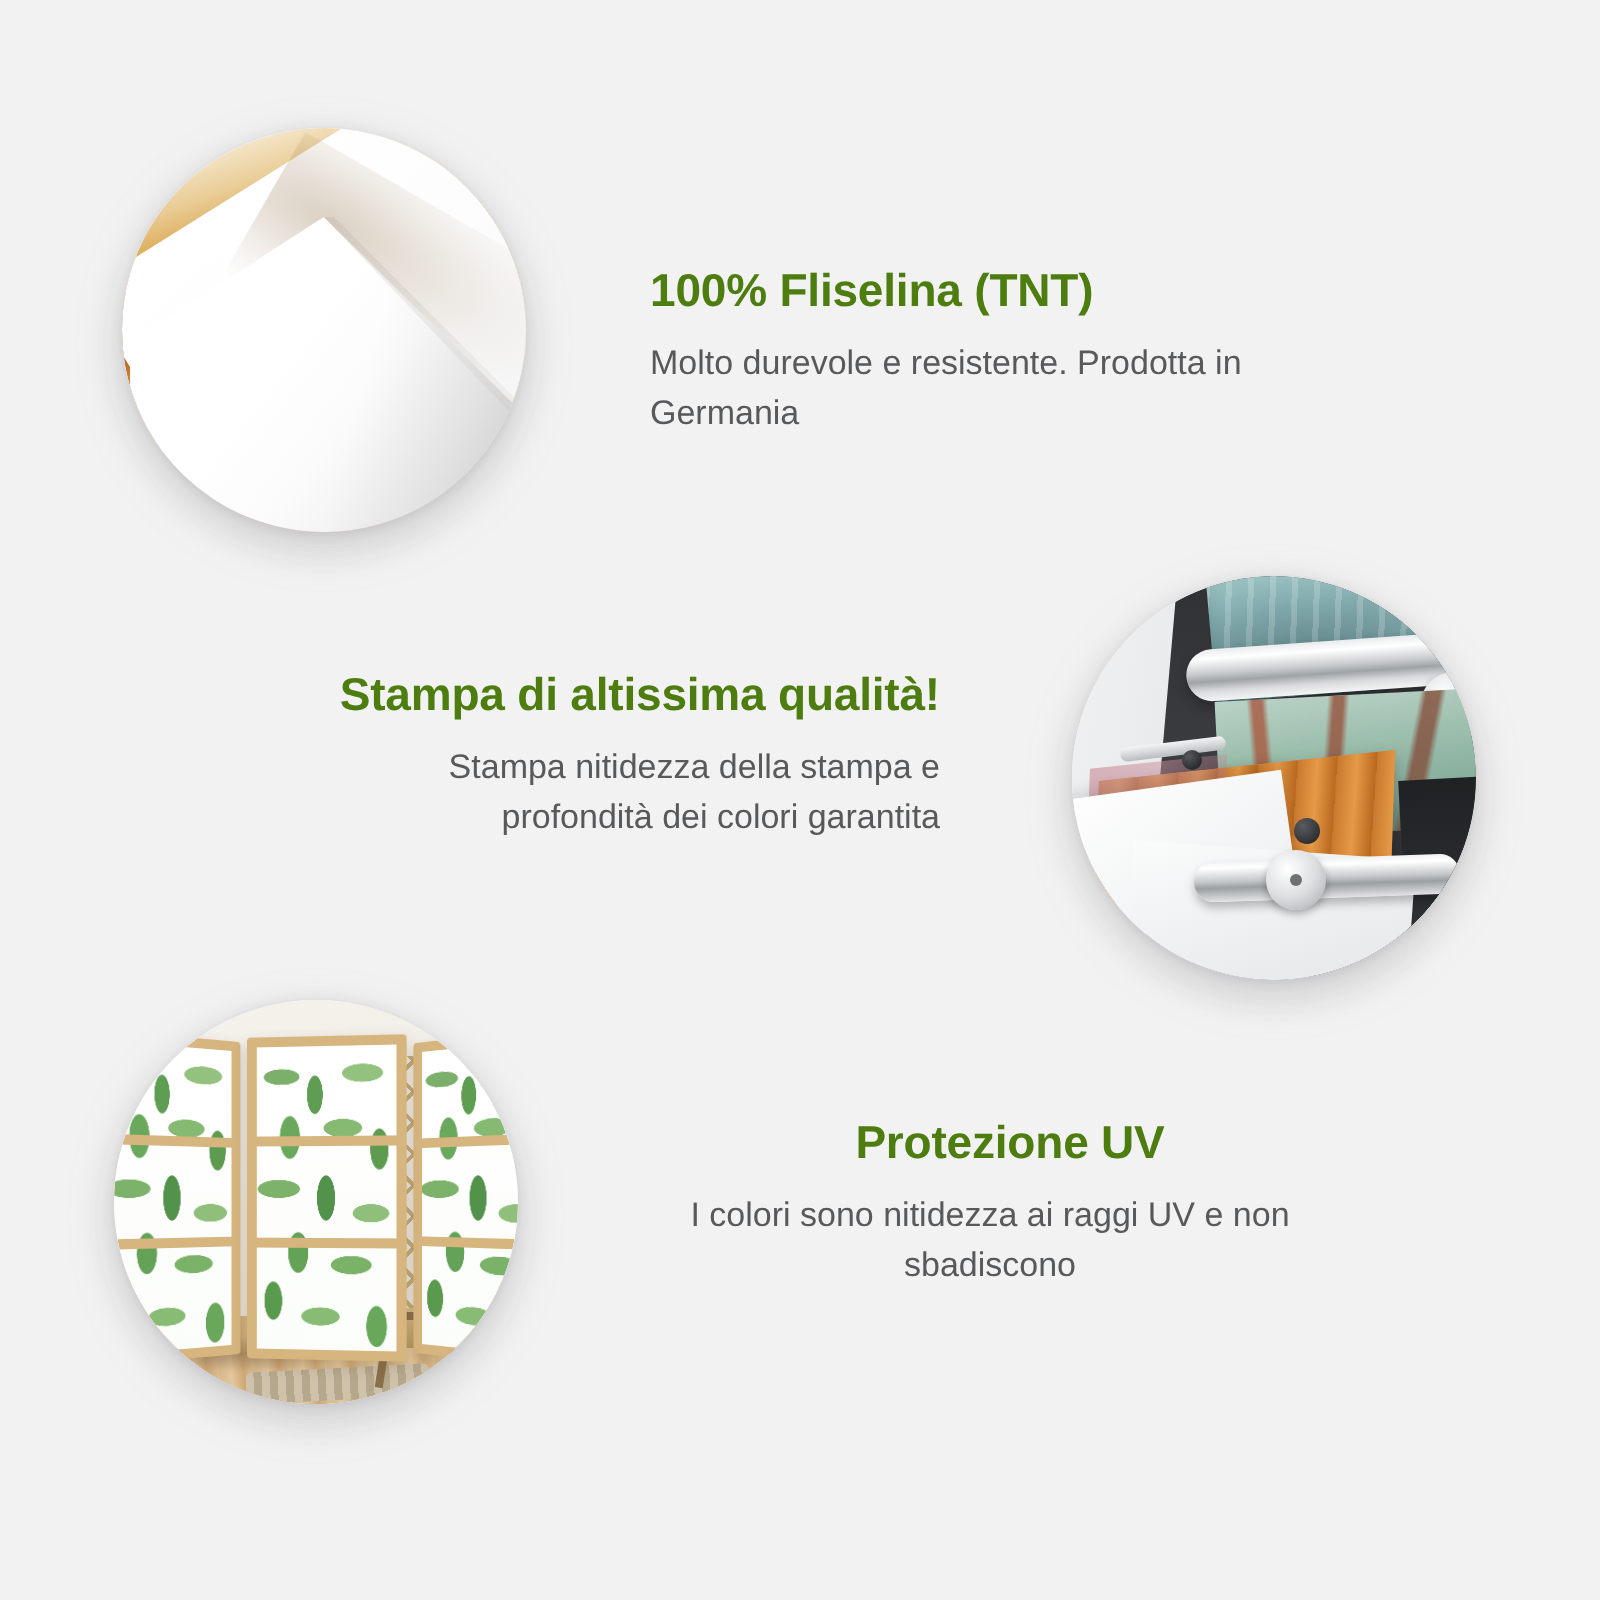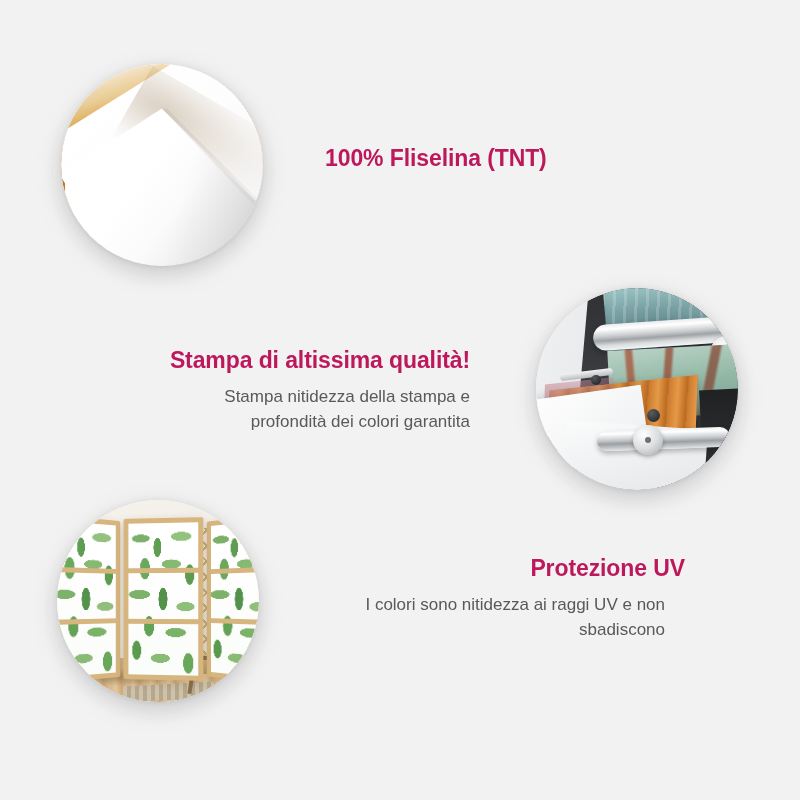--- a/index.html
+++ b/index.html
@@ -52,27 +52,27 @@
   .photo-2 { left: 536px; top: 5px; }
   .photo-3 { left: 57px;  top: 5px; }
 
   
   .copy {
     position: absolute;
     width: 360px;
   }
   .copy-1 { left: 325px; top: 74px; text-align: left; }
   .copy-2 { left: 110px; top: 48px; width: 360px; text-align: right; }
-  .copy-3 { left: 325px; top: 44px; text-align: right; }
+  .copy-3 { left: 325px; top: 60px; text-align: center; }
 
   .copy h2 {
-    margin: 16px 0 9px 0;
+    margin: 3px 0 9px 0;
     font-size: 23px;
     font-weight: bold;
-    color: #be185d;
+    color: #4d7c0f;
     letter-spacing: -0.1px;
     line-height: 1.2;
   }
   .copy p {
     margin: 0;
     font-size: 17px;
     font-weight: normal;
     color: #58595b;
     line-height: 25px;
     max-width: 340px;
@@ -444,20 +444,21 @@
         <div class="wp-under"></div>
         <div class="wp-fold-shadow"></div>
         <div class="wp-peel"></div>
         <div class="wp-peel-shade"></div>
         <div class="wp-crease"></div>
       </div>
     </div>
 
     <div class="copy copy-1">
       <h2>100% Fliselina (TNT)</h2>
+      <p>Molto durevole e resistente. Prodotta in Germania</p>
     </div>
   </div>
 
   <div class="feature feature-2">
 
     <div class="photo photo-2">
       <div class="inner pm">
         <div class="pm-wall"></div>
         <div class="pm-body"></div>
         <div class="pm-art-top"></div>

